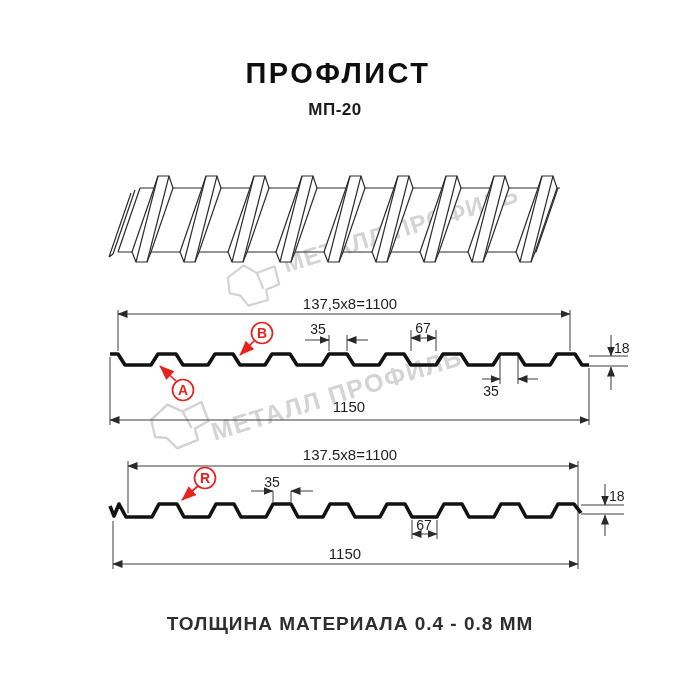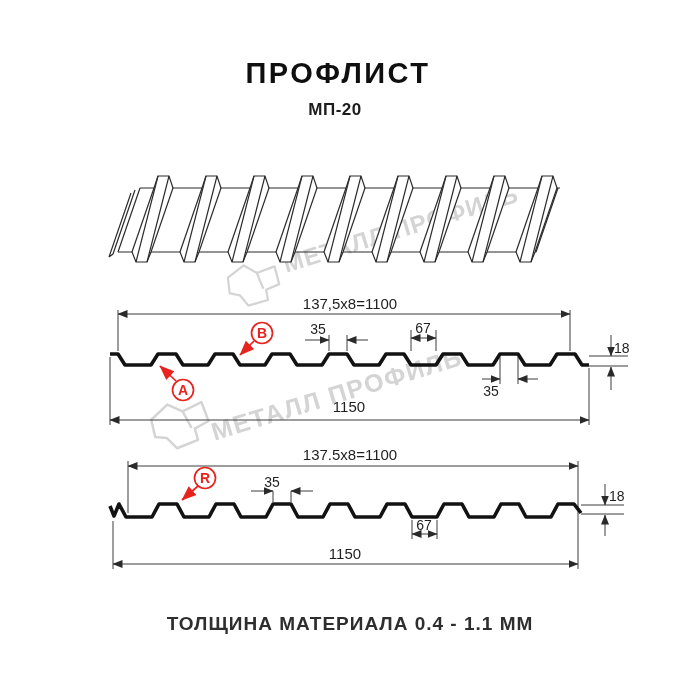--- a/index.html
+++ b/index.html
@@ -146,15 +146,15 @@
 
       <path class="red" d="M198,486 L182,500" marker-end="url(#arrR)"></path>
       <circle class="red" cx="205" cy="478" r="10.5"></circle>
       <text class="lbl" x="205" y="483" text-anchor="middle">R</text>
     </g>
   </svg>
 
   <div class="title">ПРОФЛИСТ</div>
   <div class="subtitle">МП-20</div>
 
-  <div class="footer">ТОЛЩИНА МАТЕРИАЛА 0.4 - 1.1 ММ</div>
+  <div class="footer">ТОЛЩИНА МАТЕРИАЛА 0.4 - 0.8 ММ</div>
 
 </div>
 
 </body></html>

